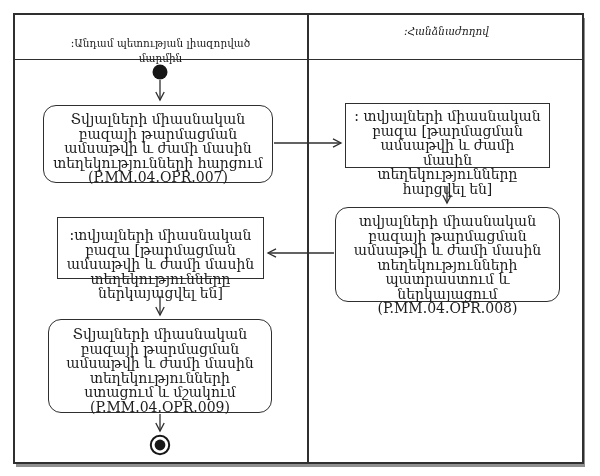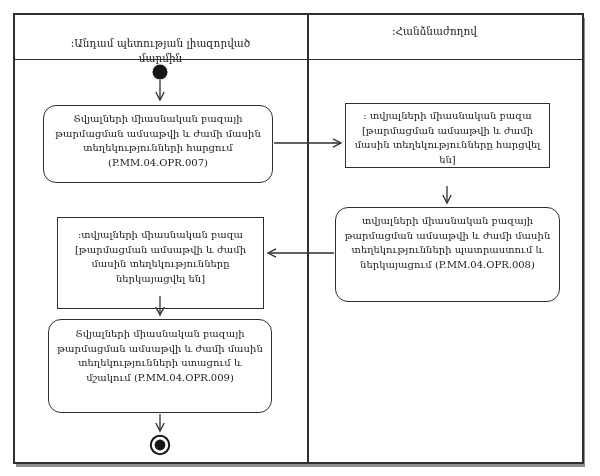--- a/index.html
+++ b/index.html
@@ -18,33 +18,33 @@
     display:flex;
   }
   .lane-divider{
     position:absolute;left:307px;top:13px;width:1.5px;height:451px;background:#2f2f2f;
   }
   .lane-title{
     position:absolute;top:16px;height:44px;display:flex;align-items:flex-start;justify-content:center;
     font-size:10.5px;line-height:15px;text-align:center;
   }
   .lane-title.left{left:13px;width:295px;margin-top:20px;}
-  .lane-title.right{left:296px;width:277px;padding-top:8px;box-sizing:border-box;}
+  .lane-title.right{left:308px;width:277px;padding-top:8px;box-sizing:border-box;font-style:italic;}
   .lane-title .wrap{display:inline-block;max-width:200px;}
   .node{
     position:absolute;box-sizing:border-box;background:#ffffff;
     border:1.5px solid #2f2f2f;text-align:center;
-    font-size:10px;line-height:14.5px;padding:6px 8px 0 8px;
+    font-size:14px;line-height:14.5px;padding:6px 8px 0 8px;
   }
   .node.action{border-radius:13px;}
   .node.object{border-radius:0;}
   #node-l1{left:43px;top:105px;width:230px;height:78px;}
   #node-r1{left:345px;top:103px;width:205px;height:65px;padding-top:5px;}
   #node-r2{left:335px;top:207px;width:225px;height:95px;}
-  #node-l2{left:57px;top:217px;width:207px;height:92px;padding-top:10px;}
+  #node-l2{left:57px;top:217px;width:207px;height:62px;padding-top:10px;}
   #node-l3{left:48px;top:319px;width:224px;height:94px;padding-top:7px;}
   svg.overlay{position:absolute;left:0;top:0;pointer-events:none;}
 </style>
 </head>
 <body>
 
 <div class="stage">
 
   <div class="frame"></div>
   <div class="lane-divider"></div>

